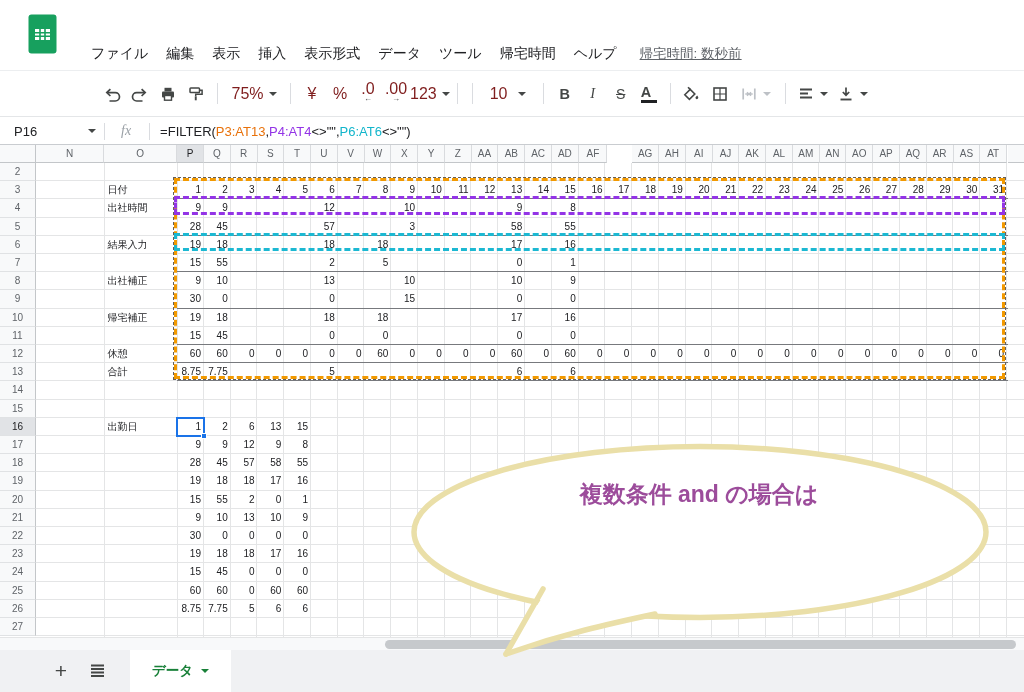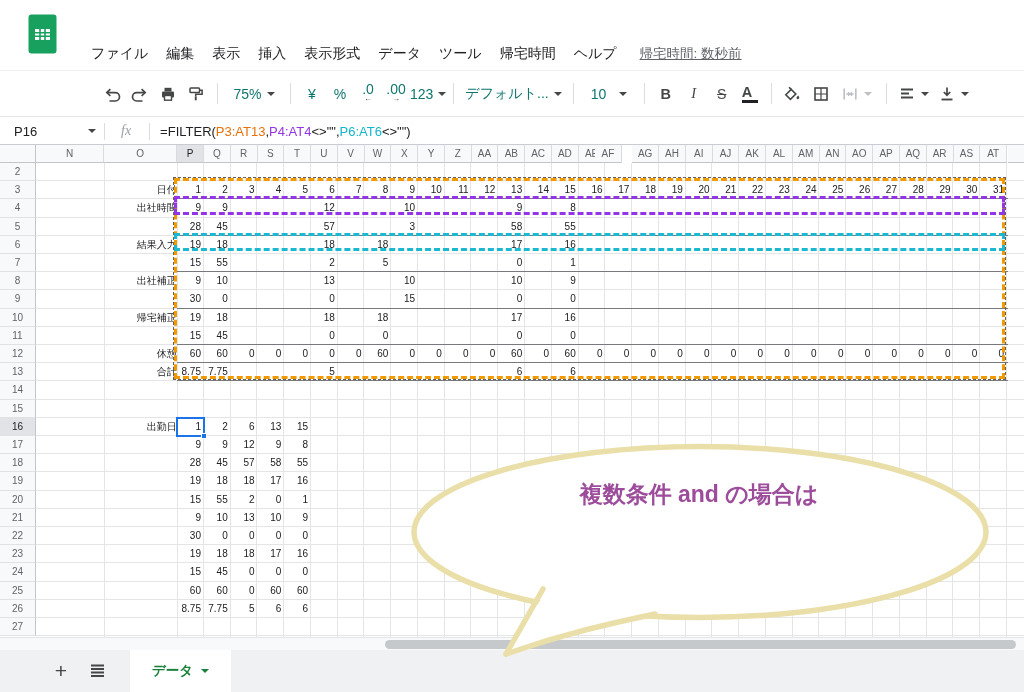--- a/index.html
+++ b/index.html
@@ -15,21 +15,21 @@
   .title-ic { display:flex; align-items:center; color:#5f6368; }
   #menurow { position:absolute; left:82px; top:43px; display:flex; align-items:center; }
   .menu-item { font-size:14px; color:#202124; padding:2px 9px; border-radius:4px; cursor:default; }
   #last-edited { font-size:13.5px; color:#5f6368; text-decoration:underline; margin-left:14px; }
 
   
   #toolbar { position:absolute; left:0; top:70px; width:1024px; height:47px; background:#fff;
     border-top:1px solid #eceef0; border-bottom:1px solid #e4e6e8; display:flex; align-items:center; padding-left:98px; }
   .tbtn { height:30px; min-width:28px; display:flex; align-items:center; justify-content:center; border-radius:4px; color:#444746; }
   .tb-div { width:1px; height:21px; background:#dadce0; margin:0 7px; }
-  .tb-text { font-size:14px; color:#0f766e; }
+  .tb-text { font-size:16px; color:#7f1d1d; }
   .caret { width:0; height:0; border-left:4px solid transparent; border-right:4px solid transparent; border-top:4.5px solid #444746; margin-left:5px; }
   .caret.dis { border-top-color:#bdc1c6; }
   .dec-wrap { display:flex; flex-direction:column; align-items:center; line-height:10px; }
   .dec-arrow { font-size:8px; color:#444746; }
   #btn-bold { font-weight:bold; font-size:14.5px; }
   #btn-italic { font-style:italic; font-size:14.5px; font-family:"Liberation Serif",serif; }
   #btn-strike { font-size:14px; text-decoration:line-through; }
   #btn-color { font-size:14.5px; font-weight:bold; border-bottom:3px solid #202124; line-height:15px; height:auto; min-width:16px; }
 
   
@@ -52,21 +52,21 @@
   .rhdr { position:absolute; left:0; width:36px; background:#f8f9fa; border-right:1px solid #c3c6c9;
     border-bottom:1px solid #e0e2e4; font-size:10px; color:#5f6368; text-align:center; z-index:2; }
   .rhdr.sel { background:#e1e3e6; color:#202124; }
   #hlines { position:absolute; left:36px; right:0; top:18px; bottom:0;
     background:repeating-linear-gradient(to bottom, transparent 0 17.2px, #e4e5e6 17.2px 18.2px); }
   #vlines { position:absolute; left:177.2px; right:0; top:18px; bottom:0;
     background:repeating-linear-gradient(to right, transparent 0 25.77px, #e4e5e6 25.77px 26.77px); }
   .vsep { position:absolute; top:18px; bottom:0; width:1px; background:#e4e5e6; }
   .cell { position:absolute; height:18.2px; line-height:18.2px; font-size:10px; color:#202124;
     text-align:right; padding-right:3px; white-space:nowrap; z-index:2; }
-  .cell.lbl { text-align:right; padding-left:3px; padding-right:0; }
+  .cell.lbl { text-align:left; padding-left:3px; padding-right:0; }
   .groupline { position:absolute; left:177px; width:831px; height:1px; background:#77797d; z-index:3; }
 
   
   .range { position:absolute; z-index:4; pointer-events:none; }
   #range-all { border:3px dashed #f29900; outline:1px dashed #66605a; }
   #range-cond1 { border:3px dashed #9334e6; }
   #range-cond2 { border:3px dashed #1cb8d2; }
   #sel-cell { position:absolute; border:2px solid #1a73e8; z-index:5; pointer-events:none; }
   #sel-handle { position:absolute; right:-4px; bottom:-4px; width:6px; height:6px; background:#1a73e8; border:1px solid #fff; }
 
@@ -169,24 +169,20 @@
       <span class="dec-wrap">
           <span class="tb-text">.00</span>
           <span class="dec-arrow">→</span>
         </span>
     </span>
     <span class="tbtn">
       <span class="tb-text">123</span>
         <span class="caret"></span>
     </span>
     <span class="tb-div"></span>
-    <span class="tbtn" style="min-width:100px; justify-content:space-between; padding:0 4px;">
-      <span class="tb-text">デフォルト...</span>
-        <span class="caret"></span>
-    </span>
     <span class="tb-div"></span>
     <span class="tbtn" style="min-width:56px; justify-content:space-between; padding:0 10px;">
       <span class="tb-text">10</span>
         <span class="caret"></span>
     </span>
     <span class="tb-div"></span>
     <span class="tbtn" id="btn-bold">B</span>
     <span class="tbtn" id="btn-italic">I</span>
     <span class="tbtn" id="btn-strike">S</span>
     <span class="tbtn">
@@ -259,21 +255,21 @@
         <div class="chdr" style="left: 337.82px; width: 26.77px;">V</div>
         <div class="chdr" style="left: 364.59px; width: 26.77px;">W</div>
         <div class="chdr" style="left: 391.36px; width: 26.77px;">X</div>
         <div class="chdr" style="left: 418.13px; width: 26.77px;">Y</div>
         <div class="chdr" style="left: 444.9px; width: 26.77px;">Z</div>
         <div class="chdr" style="left: 471.67px; width: 26.77px;">AA</div>
         <div class="chdr" style="left: 498.44px; width: 26.77px;">AB</div>
         <div class="chdr" style="left: 525.21px; width: 26.77px;">AC</div>
         <div class="chdr" style="left: 551.98px; width: 26.77px;">AD</div>
         <div class="chdr" style="left: 578.75px; width: 26.77px;">AE</div>
-        <div class="chdr" style="left: 580px; width: 26.77px; margin-left: 15px;">AF</div>
+        <div class="chdr" style="left: 580px; width: 26.77px;">AF</div>
         <div class="chdr" style="left: 632.29px; width: 26.77px;">AG</div>
         <div class="chdr" style="left: 659.06px; width: 26.77px;">AH</div>
         <div class="chdr" style="left: 685.83px; width: 26.77px;">AI</div>
         <div class="chdr" style="left: 712.6px; width: 26.77px;">AJ</div>
         <div class="chdr" style="left: 739.37px; width: 26.77px;">AK</div>
         <div class="chdr" style="left: 766.14px; width: 26.77px;">AL</div>
         <div class="chdr" style="left: 792.91px; width: 26.77px;">AM</div>
         <div class="chdr" style="left: 819.68px; width: 26.77px;">AN</div>
         <div class="chdr" style="left: 846.45px; width: 26.77px;">AO</div>
         <div class="chdr" style="left: 873.22px; width: 26.77px;">AP</div>

